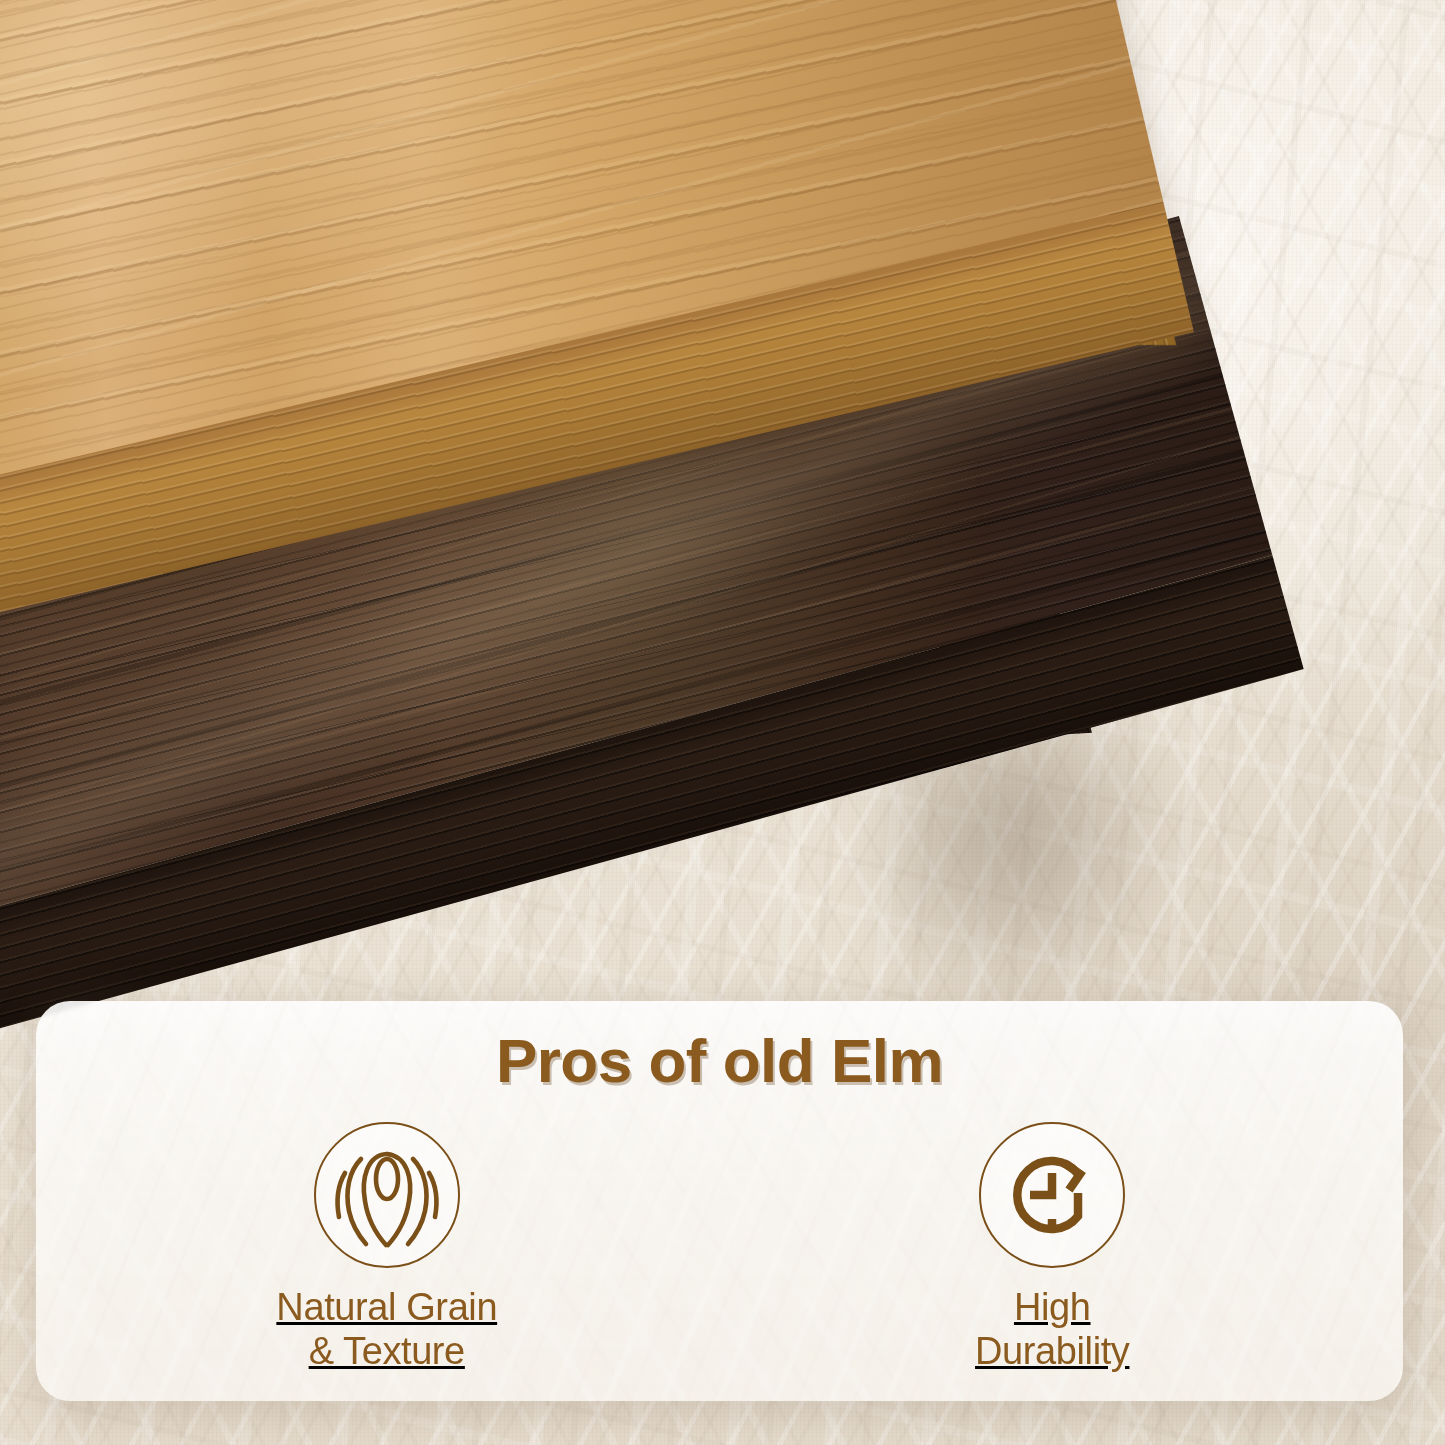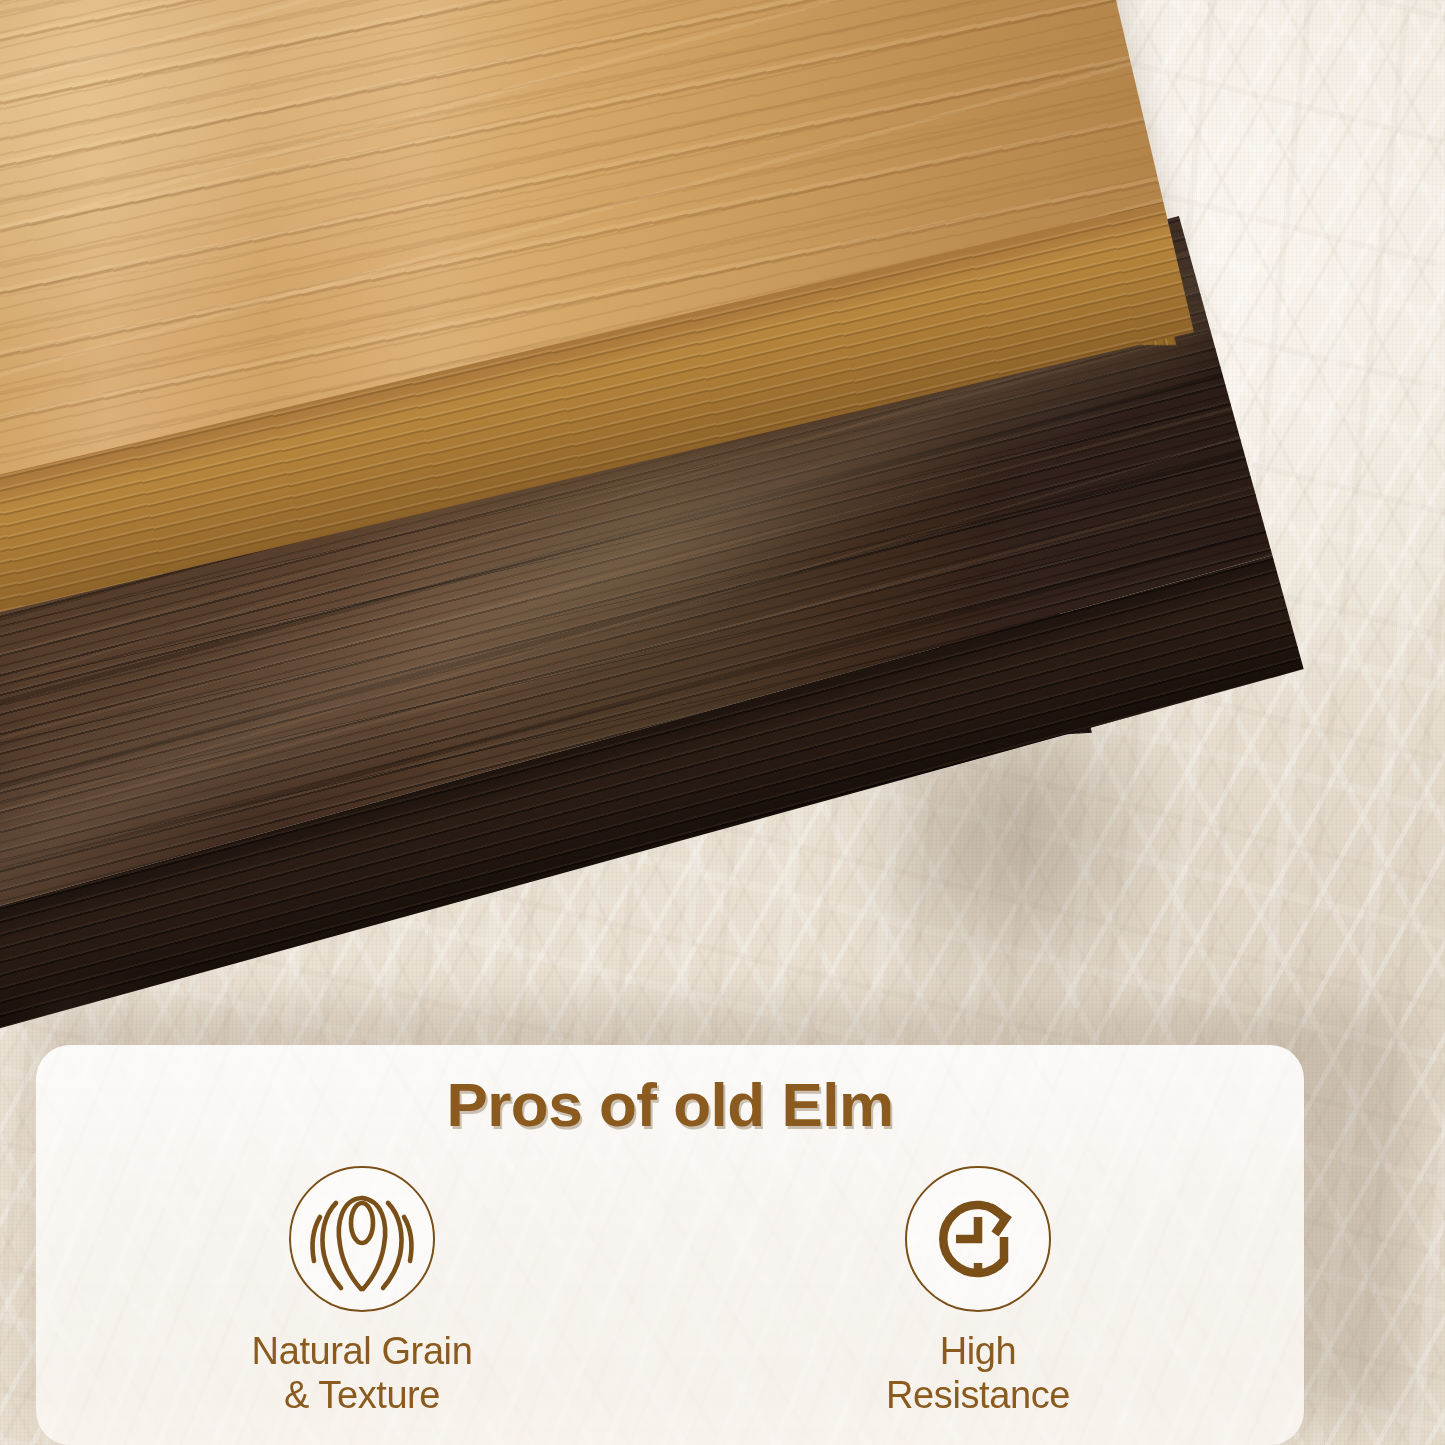--- a/index.html
+++ b/index.html
@@ -203,21 +203,21 @@
     background:linear-gradient(104deg,#b3822f 0%,#c59340 32%,#ae7c2b 70%,#8e6424 100%);
   }
   .plank-light-end .grain {
     position:absolute; inset:0;
     background:repeating-linear-gradient(88deg,
       rgba(92,58,18,0.28) 0 2px, rgba(255,230,182,0.16) 2px 4px, rgba(0,0,0,0) 4px 11px);
   }
 
   
   .info-card {
-    position:absolute; left:36px; top:1045px; width:1268px; height:400px;
+    position:absolute; left:36px; top:1001px; width:1367px; height:400px;
     border-radius:34px;
     background:linear-gradient(180deg, rgba(255,255,255,0.90) 0%, rgba(253,251,247,0.86) 55%, rgba(250,247,241,0.88) 100%);
     backdrop-filter:blur(2px);
     overflow:hidden;
   }
   .info-card .card-tex {
     position:absolute; inset:0; opacity:.26; pointer-events:none;
     background:
       repeating-linear-gradient(112deg,
         rgba(255,255,255,0.6) 0 6px, rgba(0,0,0,0) 6px 22px,
@@ -228,21 +228,21 @@
   }
   .card-title {
     position:relative; text-align:center;
     margin-top:24px;
     font-size:62px; font-weight:bold; letter-spacing:-0.5px;
     color:#8a5a1f;
     text-shadow:2px 3px 0 rgba(90,56,16,0.30);
   }
 
   .features {
-    position:relative; display:flex; margin-top:26px; padding:0 18px;
+    position:relative; display:flex; margin-top:26px; padding:0 18px;text-decoration:underline;
   }
   .feature { flex:1; display:flex; flex-direction:column; align-items:center; }
   .icon-circle {
     width:146px; height:146px; border-radius:50%;
     border:2.6px solid #7a4f18;
     background:rgba(255,255,255,0.55);
     display:flex; align-items:center; justify-content:center;
   }
   .feature-label {
     margin-top:17px;
@@ -322,21 +322,21 @@
       <div class="feature">
         <div class="icon-circle">
           <svg width="104" height="104" viewBox="0 0 104 104" fill="none" stroke="#7a4f18" stroke-width="8.5" stroke-linecap="butt">
             <path d="M78 31 A34 34 0 1 0 78 73 L78 50"></path>
             <path d="M64 20 L80 31 L69 47" stroke-linejoin="miter" fill="none"></path>
             <path d="M52 30 L52 52 L30 52"></path>
             <path d="M52 76 L52 88"></path>
           </svg>
         </div>
         <div class="feature-label">High
-Resistance</div>
+Durability</div>
       </div>
 
 
 
     </div>
   </div>
 
 </div>
 
 </body></html>

